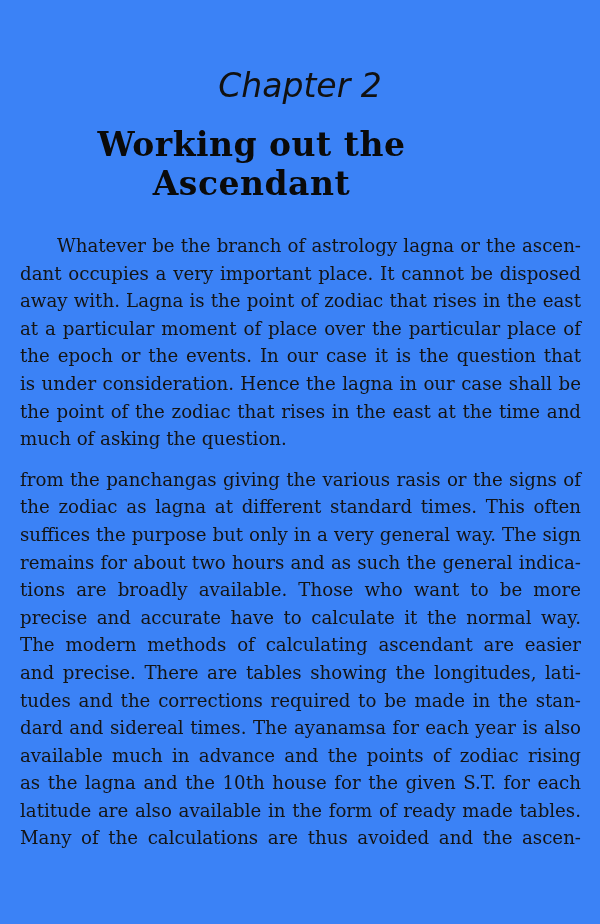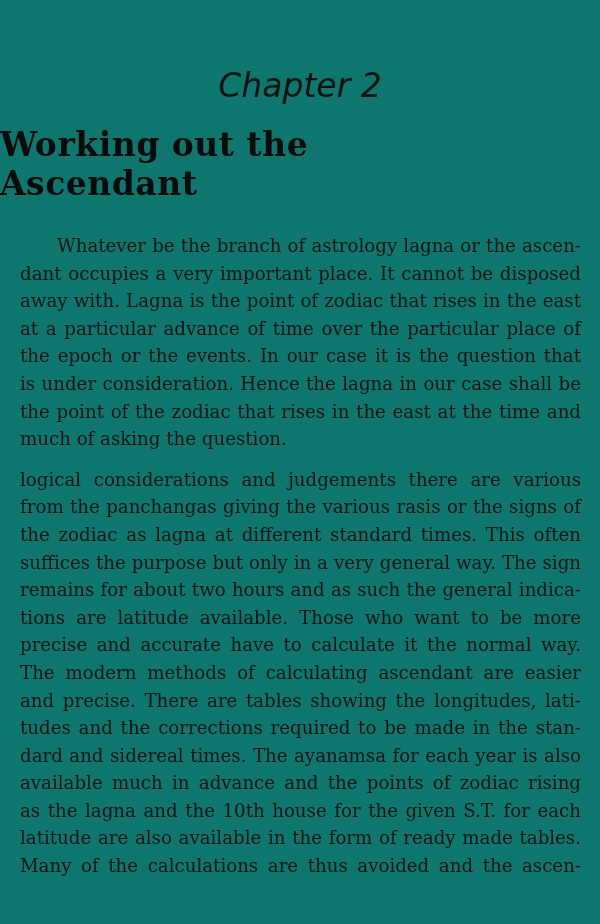--- a/index.html
+++ b/index.html
@@ -1,24 +1,24 @@
 <!DOCTYPE html>
 <html><head>
   <meta charset="utf-8">
   <style>
     html, body { margin: 0; padding: 0; background: #ffffff; }
     body { width: 600px; height: 924px; overflow: hidden; position: relative; color: #111; }
-    .page { position: absolute; left: 0; top: 0; width: 600px; height: 924px; background: #0f766e; }
+    .page { position: absolute; left: 0; top: 0; width: 600px; height: 924px; background: #3b82f6; }
     .chapter-label {
       position: absolute; top: 66px; left: 0; width: 600px; text-align: center;
       font-family: "DejaVu Sans", sans-serif; font-style: italic; font-size: 33px;
       font-weight: normal; letter-spacing: 0px; color: #111;
     }
     .chapter-title {
-      position: absolute; top: 125px; left: 0; width: 503px; text-align: left;
+      position: absolute; top: 125px; left: 0; width: 503px; text-align: center;
       font-family: "DejaVu Serif", serif; font-weight: bold; font-size: 33px;
       letter-spacing: 0.5px; color: #0a0a0a;
     }
     .body-text {
       position: absolute; left: 20px; width: 561px; top: 232px;
       font-family: "DejaVu Serif", serif; font-size: 18.2px; line-height: 27.6px;
       color: #141414;
     }
     .line { display: block; white-space: nowrap; text-align: justify; text-align-last: justify; height: 27.6px; overflow: visible; }
     .line.last { text-align-last: left; }
@@ -30,34 +30,33 @@
 
 <div class="page">
   <div class="chapter-label">Chapter 2</div>
   <div class="chapter-title">Working out the Ascendant</div>
 
   <div class="body-text">
     <div>
       <span class="line indent">Whatever be the branch of astrology lagna or the ascen-</span>
       <span class="line">dant occupies a very important place. It cannot be disposed</span>
       <span class="line">away with. Lagna is the point of zodiac that rises in the east</span>
-      <span class="line">at a particular advance of time over the particular place of</span>
+      <span class="line">at a particular moment of place over the particular place of</span>
       <span class="line">the epoch or the events. In our case it is the question that</span>
       <span class="line">is under consideration. Hence the lagna in our case shall be</span>
       <span class="line">the point of the zodiac that rises in the east at the time and</span>
       <span class="line last">much of asking the question.</span>
     </div>
     <div class="para-gap"></div>
     <div>
-      <span class="line">logical considerations and judgements there are various</span>
       <span class="line">from the panchangas giving the various rasis or the signs of</span>
       <span class="line">the zodiac as lagna at different standard times. This often</span>
       <span class="line">suffices the purpose but only in a very general way. The sign</span>
       <span class="line">remains for about two hours and as such the general indica-</span>
-      <span class="line">tions are latitude available. Those who want to be more</span>
+      <span class="line">tions are broadly available. Those who want to be more</span>
       <span class="line">precise and accurate have to calculate it the normal way.</span>
       <span class="line">The modern methods of calculating ascendant are easier</span>
       <span class="line">and precise. There are tables showing the longitudes, lati-</span>
       <span class="line">tudes and the corrections required to be made in the stan-</span>
       <span class="line">dard and sidereal times. The ayanamsa for each year is also</span>
       <span class="line">available much in advance and the points of zodiac rising</span>
       <span class="line">as the lagna and the 10th house for the given S.T. for each</span>
       <span class="line">latitude are also available in the form of ready made tables.</span>
       <span class="line">Many of the calculations are thus avoided and the ascen-</span>
 

